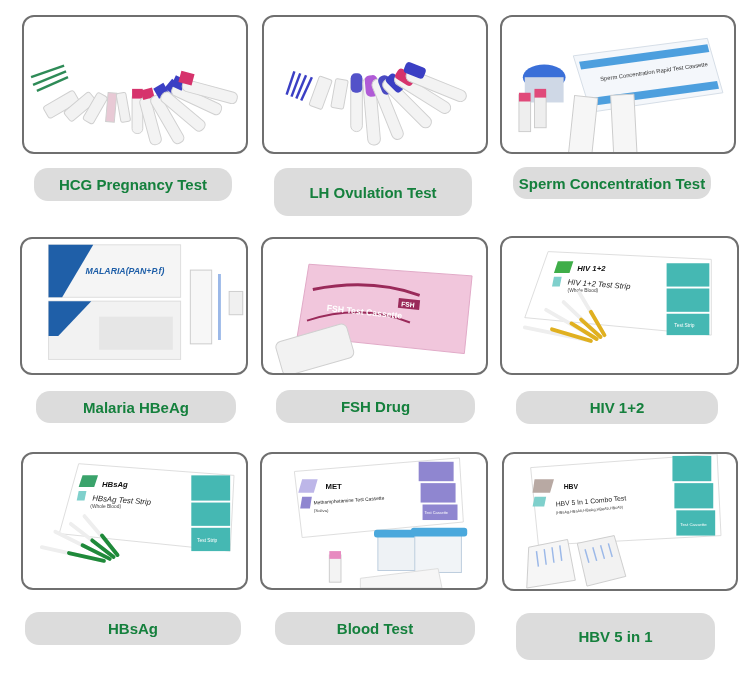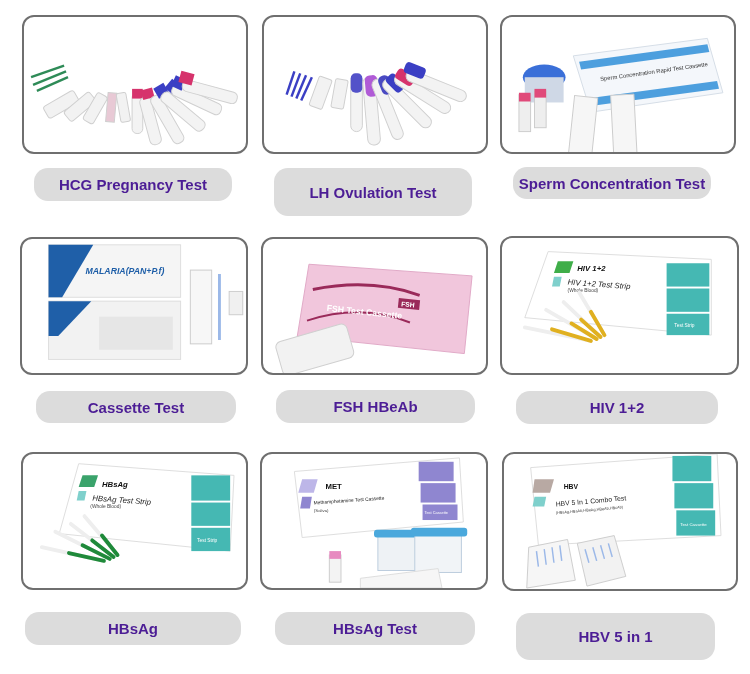--- a/index.html
+++ b/index.html
@@ -1,19 +1,19 @@
 <!DOCTYPE html>
 <html><head>
 <meta charset="utf-8">
 <style>
   html,body{margin:0;padding:0;background:#ffffff;}
   body{width:750px;height:674px;position:relative;overflow:hidden;font-family:"Liberation Sans","DejaVu Sans",sans-serif;}
   .card{position:absolute;}
   .frame{position:absolute;border:2px solid #6f6f6f;border-radius:12px;background:#fff;overflow:hidden;box-sizing:border-box;}
-  .label{position:absolute;background:#dcdcdc;border-radius:14px;display:flex;align-items:center;justify-content:center;font-size:15px;font-weight:bold;color:#4c1d95;box-sizing:border-box;}
+  .label{position:absolute;background:#dcdcdc;border-radius:14px;display:flex;align-items:center;justify-content:center;font-size:15px;font-weight:bold;color:#15803d;box-sizing:border-box;}
   .scene{position:absolute;left:0;top:0;width:100%;height:100%;}
 </style>
 </head>
 <body>
 
 <div class="card">
   <div class="frame" style="left:22px;top:15px;width:226px;height:139px;">
     <svg class="scene" viewBox="0 0 226 139">
       <g stroke="#2e8b57" stroke-width="2.5">
           <line x1="6" y1="62" x2="40" y2="50"></line>
@@ -103,36 +103,36 @@
       <polygon points="26,6 72,6 40,60 26,60" fill="#1f5fa8"></polygon>
       <text x="64" y="36" font-size="9" font-style="italic" font-weight="bold" fill="#1f5fa8">MALARIA(PAN+P.f)</text>
       <rect x="26" y="64" width="136" height="60" fill="#f2f2f2" stroke="#ddd"></rect>
       <polygon points="26,64 70,64 36,100 26,100" fill="#1f5fa8"></polygon>
       <rect x="78" y="80" width="76" height="34" fill="#e6e6e6"></rect>
       <rect x="172" y="32" width="22" height="76" fill="#f7f7f7" stroke="#ccc"></rect>
       <line x1="202" y1="36" x2="202" y2="104" stroke="#9bb8e8" stroke-width="3"></line>
       <rect x="212" y="54" width="14" height="24" fill="#f0f0f0" stroke="#ccc"></rect>
     </svg>
   </div>
-  <div class="label" style="left:36px;top:391px;width:200px;height:32px;">Cassette Test</div>
+  <div class="label" style="left:36px;top:391px;width:200px;height:32px;">Malaria HBeAg</div>
 </div>
 
 <div class="card">
   <div class="frame" style="left:261px;top:237px;width:227px;height:138px;">
     <svg class="scene" viewBox="0 0 227 138">
       <polygon points="46,26 214,38 206,118 34,100" fill="#f1c6dc" stroke="#e0a8c6"></polygon>
       <path d="M50,52 Q110,40 160,58" stroke="#9a2a5a" stroke-width="3" fill="none"></path>
       <path d="M44,84 Q100,66 150,86" stroke="#9a2a5a" stroke-width="2" fill="none"></path>
       <text x="64" y="74" font-size="9" font-weight="bold" fill="#fff" transform="rotate(6 64 74)">FSH Test Cassette</text>
       <rect x="138" y="62" width="22" height="10" fill="#9a2a5a" transform="rotate(6 149 67)"></rect>
       <text x="141" y="70" font-size="7" font-weight="bold" fill="#fff" transform="rotate(6 149 67)">FSH</text>
       <rect x="14" y="96" width="76" height="36" rx="6" fill="#f2f2f2" stroke="#cfcfcf" transform="rotate(-16 52 114)"></rect>
     </svg>
   </div>
-  <div class="label" style="left:276px;top:390px;width:199px;height:33px;">FSH HBeAb</div>
+  <div class="label" style="left:276px;top:390px;width:199px;height:33px;">FSH Drug</div>
 </div>
 
 <div class="card">
   <div class="frame" style="left:500px;top:236px;width:239px;height:139px;">
     <svg class="scene" viewBox="0 0 239 139">
       <polygon points="46,14 214,22 214,100 22,82" fill="#fff" stroke="#ddd"></polygon>
       <rect x="168" y="26" width="44" height="24" fill="#45b8b3"></rect>
         <rect x="168" y="52" width="44" height="24" fill="#45b8b3"></rect>
         <rect x="168" y="78" width="44" height="22" fill="#45b8b3"></rect>
       <text x="176" y="92" font-size="5" fill="#fff">Test Strip</text>
@@ -199,21 +199,21 @@
       <text x="52" y="60" font-size="4.5" fill="#444">(Saliva)</text>
       <rect x="118" y="84" width="48" height="36" fill="#eef2f5" stroke="#bcd"></rect>
         <rect x="114" y="78" width="56" height="8" rx="3" fill="#4aa8dc"></rect>
       <rect x="156" y="82" width="48" height="40" fill="#f1f4f7" stroke="#bcd"></rect>
         <rect x="152" y="76" width="58" height="9" rx="3" fill="#4aa8dc"></rect>
       <rect x="68" y="104" width="12" height="28" fill="#f3f3f3" stroke="#ccc"></rect>
         <rect x="68" y="100" width="12" height="8" fill="#e78ac0"></rect>
       <polygon points="100,128 180,118 184,138 100,138" fill="#f6f6f6" stroke="#ddd"></polygon>
     </svg>
   </div>
-  <div class="label" style="left:275px;top:612px;width:200px;height:33px;">HBsAg Test</div>
+  <div class="label" style="left:275px;top:612px;width:200px;height:33px;">Blood Test</div>
 </div>
 
 <div class="card">
   <div class="frame" style="left:502px;top:452px;width:236px;height:139px;">
     <svg class="scene" viewBox="0 0 236 139">
       <polygon points="26,14 218,0 222,84 34,94" fill="#fff" stroke="#ddd"></polygon>
       <rect x="172" y="2" width="40" height="26" fill="#45b8b3"></rect>
         <rect x="174" y="30" width="40" height="26" fill="#45b8b3"></rect>
         <rect x="176" y="58" width="40" height="26" fill="#45b8b3"></rect>
       <text x="180" y="74" font-size="4.5" fill="#fff">Test Cassette</text>

